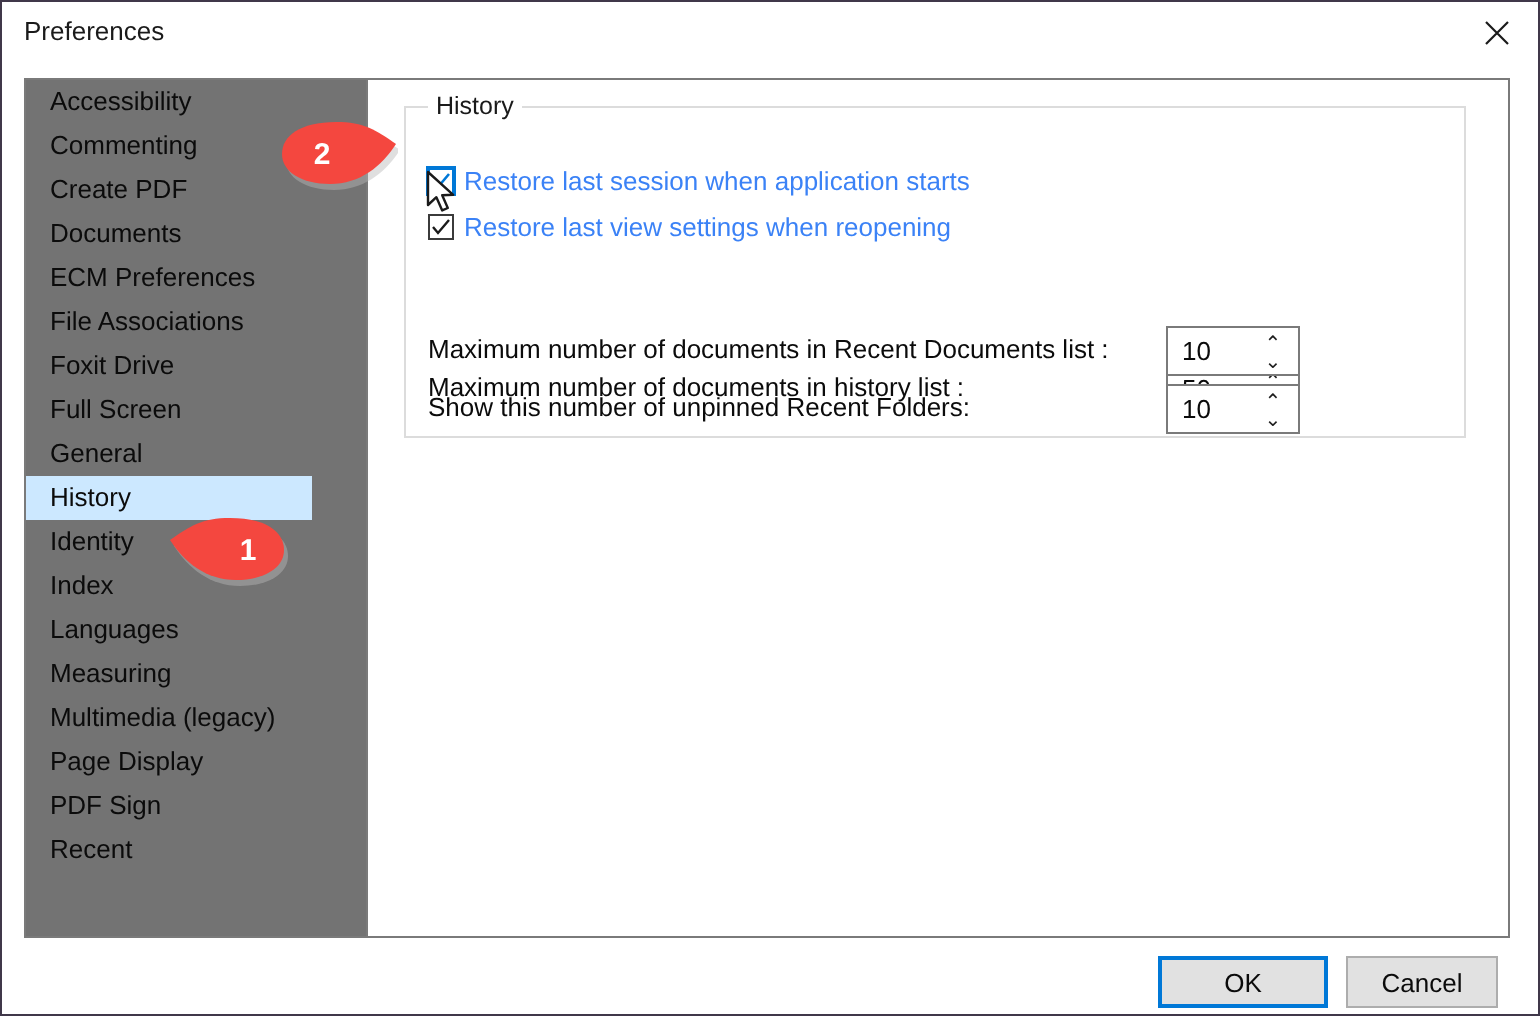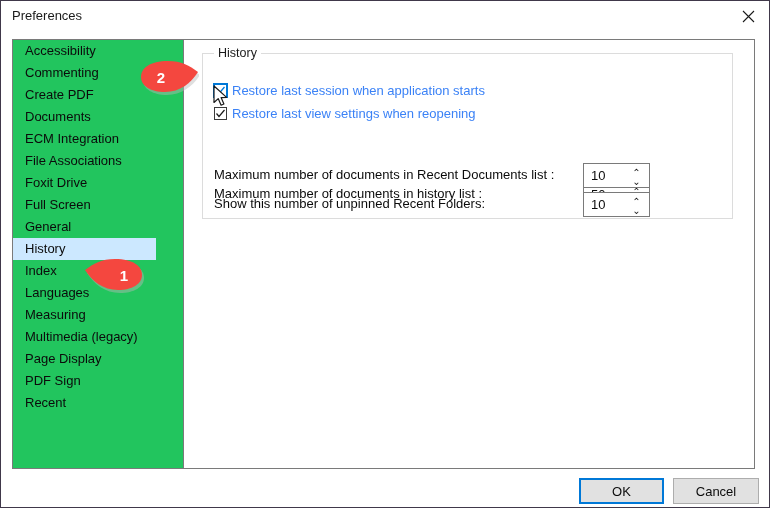--- a/index.html
+++ b/index.html
@@ -50,21 +50,21 @@
   }
   #close-button svg { display: block; }
 
   
   #category-list {
     position: absolute;
     left: 11px;
     top: 38px;
     width: 192px;
     height: 430px;
-    background: #22c55e;
+    background: #737373;
     border: 1px solid #7a7a7a;
     box-sizing: border-box;
     overflow: hidden;
   }
   #list-items {
     position: absolute;
     left: 0;
     top: 0;
     width: 143px;
   }
@@ -259,21 +259,21 @@
   #ok-button {
     left: 578px;
     top: 477px;
     width: 85px;
     border: 2px solid #0078d7;
     background: #e1e1e1;
   }
   #cancel-button {
     left: 672px;
     top: 477px;
-    width: 86px;
+    width: 76px;
   }
 
   
   .badge {
     position: absolute;
     width: 62px;
     height: 40px;
     pointer-events: none;
   }
   .badge .num {
@@ -311,26 +311,27 @@
       </svg>
     </div>
   </div>
 
   <div id="category-list">
     <div id="list-items">
         <div class="list-item">Accessibility</div>
         <div class="list-item">Commenting</div>
         <div class="list-item">Create PDF</div>
         <div class="list-item">Documents</div>
-        <div class="list-item">ECM Integration</div>
+        <div class="list-item">ECM Preferences</div>
         <div class="list-item">File Associations</div>
         <div class="list-item">Foxit Drive</div>
         <div class="list-item">Full Screen</div>
         <div class="list-item">General</div>
         <div class="list-item selected">History</div>
+        <div class="list-item">Identity</div>
         <div class="list-item">Index</div>
         <div class="list-item">Languages</div>
         <div class="list-item">Measuring</div>
         <div class="list-item">Multimedia (legacy)</div>
         <div class="list-item">Page Display</div>
         <div class="list-item">PDF Sign</div>
         <div class="list-item">Recent</div>
       </div>
     <div id="list-scrollbar">
       <div id="sb-up">

